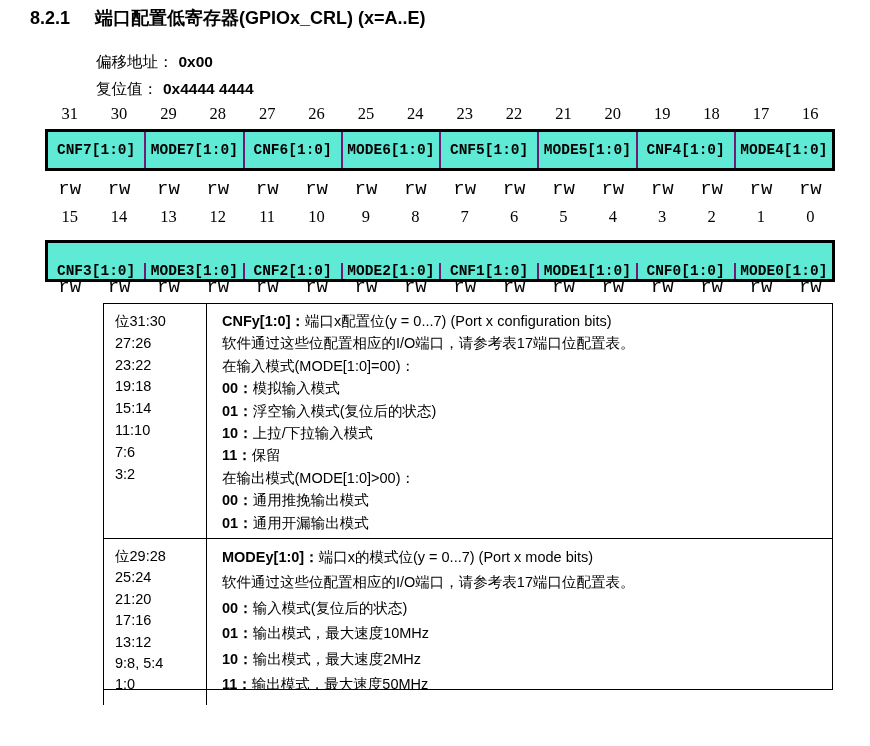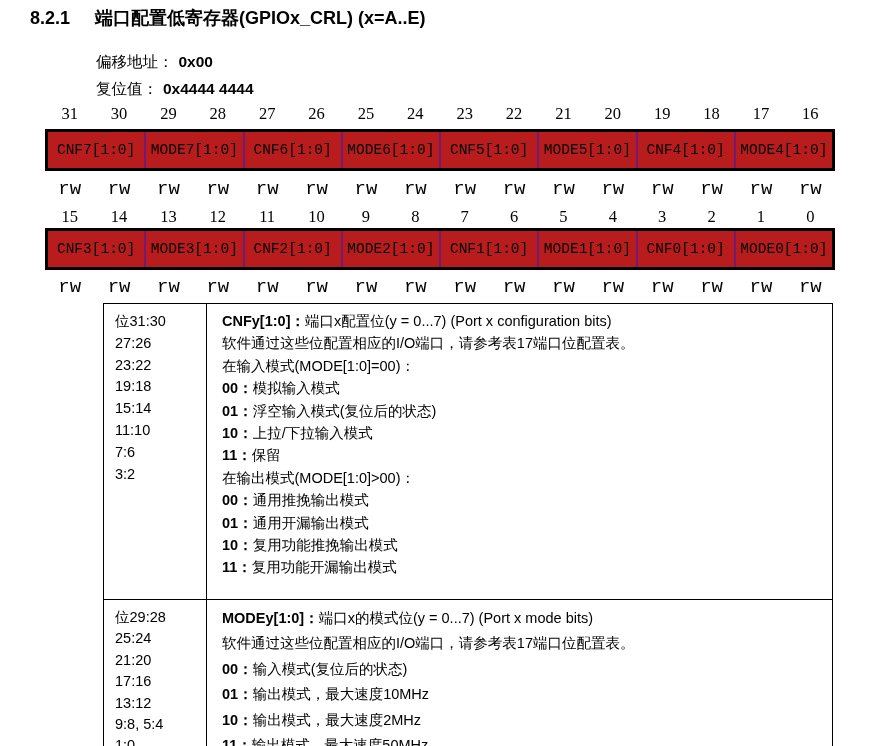--- a/index.html
+++ b/index.html
@@ -24,32 +24,32 @@
   .bits-row span{flex:1 1 0;text-align:center;}
   .num-row{font-family:"Liberation Serif",serif;font-size:16.5px;}
   .rw-row{font-family:"Liberation Mono",monospace;font-size:19px;}
   #bits-high{top:104px;}
   #rw-high{top:178px;}
   #bits-low{top:207px;}
   #rw-low{top:276px;}
 
   
   .field-row{position:absolute;left:45px;width:790px;height:42px;display:flex;
-             box-sizing:border-box;border:3px solid #000;background:#b91c1c;}
+             box-sizing:border-box;border:3px solid #000;background:#5eead4;font-weight:bold;}
   .field-row .field-cell{flex:1 1 0;display:flex;align-items:center;justify-content:center;
              border-left:2px solid #701a75;font-family:"Liberation Mono",monospace;
              font-size:14.5px;white-space:nowrap;overflow:hidden;}
   .field-row .field-cell:first-child{border-left:none;}
   #fields-high{top:129px;}
-  #fields-low{top:228px;}
+  #fields-low{top:240px;align-items:flex-end;}
 
   
   .desc-table{position:absolute;left:103px;top:303px;width:730px;}
   .desc-row{display:flex;box-sizing:border-box;background:#fff;}
-  .desc-row.r0{border:1.5px solid #000;height:297px;justify-content:space-between;}
+  .desc-row.r0{border:1.5px solid #000;height:236px;justify-content:space-between;}
   .desc-row.r1{border:1.5px solid #000;border-top:none;height:151px;}
   .desc-row.stub{border-left:1.5px solid #000;height:15px;}
   .bits-col{width:103px;box-sizing:border-box;border-right:1.5px solid #000;
             padding:7px 0 0 11px;font-size:14.5px;overflow:hidden;}
   .content-col{flex:1;box-sizing:border-box;padding:6px 8px 0 15px;font-size:14.5px;overflow:hidden;}
   .r0 .bit-line{line-height:21.8px;}
   .r0 .content-line{line-height:22.4px;}
   .r1 .bit-line{line-height:21.4px;}
   .r1 .content-line{line-height:25.4px;}
   .content-line b{font-weight:bold;}

